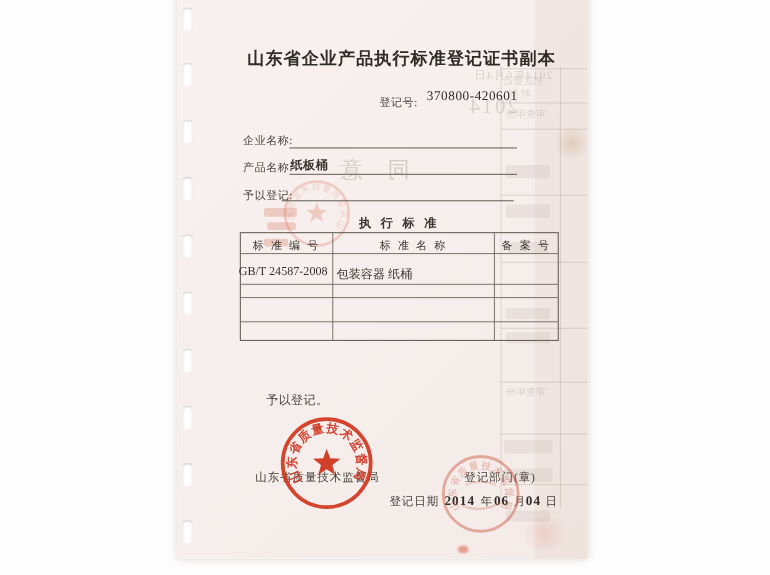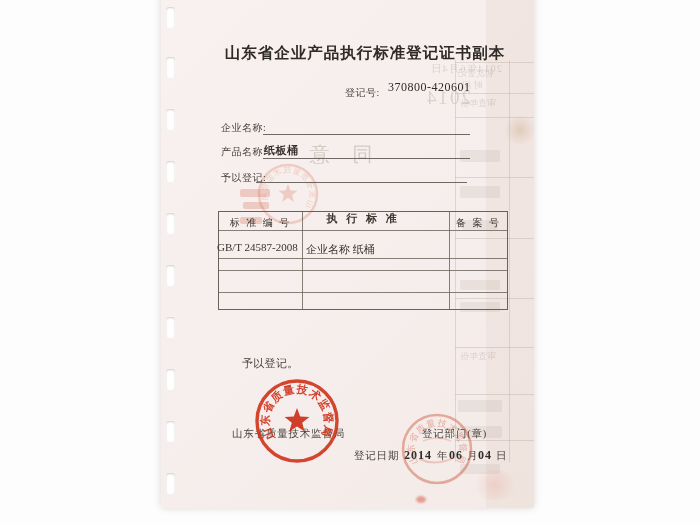--- a/index.html
+++ b/index.html
@@ -122,35 +122,36 @@
   <div class="abs fieldline" style="left:263px;top:134px;width:207px"></div>
 
   <div class="abs lbl cjk" style="left:221px;top:145px">产品名称:</div>
   <div class="abs val cjk" style="left:264px;top:143px">纸板桶</div>
   <div class="abs fieldline" style="left:263px;top:158px;width:207px"></div>
 
   <div class="abs lbl cjk" style="left:221px;top:171px">予以登记:</div>
   <div class="abs val cjk" style="left:260px;top:168px"></div>
   <div class="abs fieldline" style="left:256px;top:182px;width:211px"></div>
 
-  <div class="abs heading cjk" style="left:218px;top:211px;width:290px;text-align:center">执 行 标 准</div>
+  <div class="abs heading cjk" style="left:218px;top:195px;width:290px;text-align:center">执 行 标 准</div>
 
   <div id="std-table" class="abs">
     <div class="abs vline" style="left:83px;top:0;height:97px"></div>
     <div class="abs vline" style="left:230px;top:0;height:97px"></div>
     <div class="abs hline" style="left:0;top:18px;width:288px"></div>
     <div class="abs hline" style="left:0;top:46px;width:288px"></div>
     <div class="abs hline" style="left:0;top:58px;width:288px"></div>
     <div class="abs hline" style="left:0;top:80px;width:288px"></div>
 
     <div class="abs th cjk" style="left:0;top:4px;width:83px">标 准 编 号</div>
+    <div class="abs th cjk" style="left:84px;top:4px;width:146px">标 准 名 称</div>
     <div class="abs th cjk" style="left:231px;top:4px;width:57px">备 案 号</div>
 
     <div class="abs td cjk" style="left:-2px;top:29px">GB/T 24587-2008</div>
-    <div class="abs td cjk" style="left:87px;top:30px">企业名称 纸桶</div>
+    <div class="abs td cjk" style="left:87px;top:30px">包装容器 纸桶</div>
     <div class="abs td cjk" style="left:234px;top:30px"></div>
   </div>
 
   <div class="abs para cjk" style="left:242px;top:356px">予以登记。</div>
 
   <div class="abs foot cjk" style="left:232px;top:427px">山东省质量技术监督局</div>
   <div class="abs foot cjk" style="left:422px;top:427px">登记部门(章)</div>
 
   <div class="abs foot cjk" style="left:354px;top:449px">登记日期</div>
   <div class="abs datenum" style="left:404px;top:448px">2014</div>

